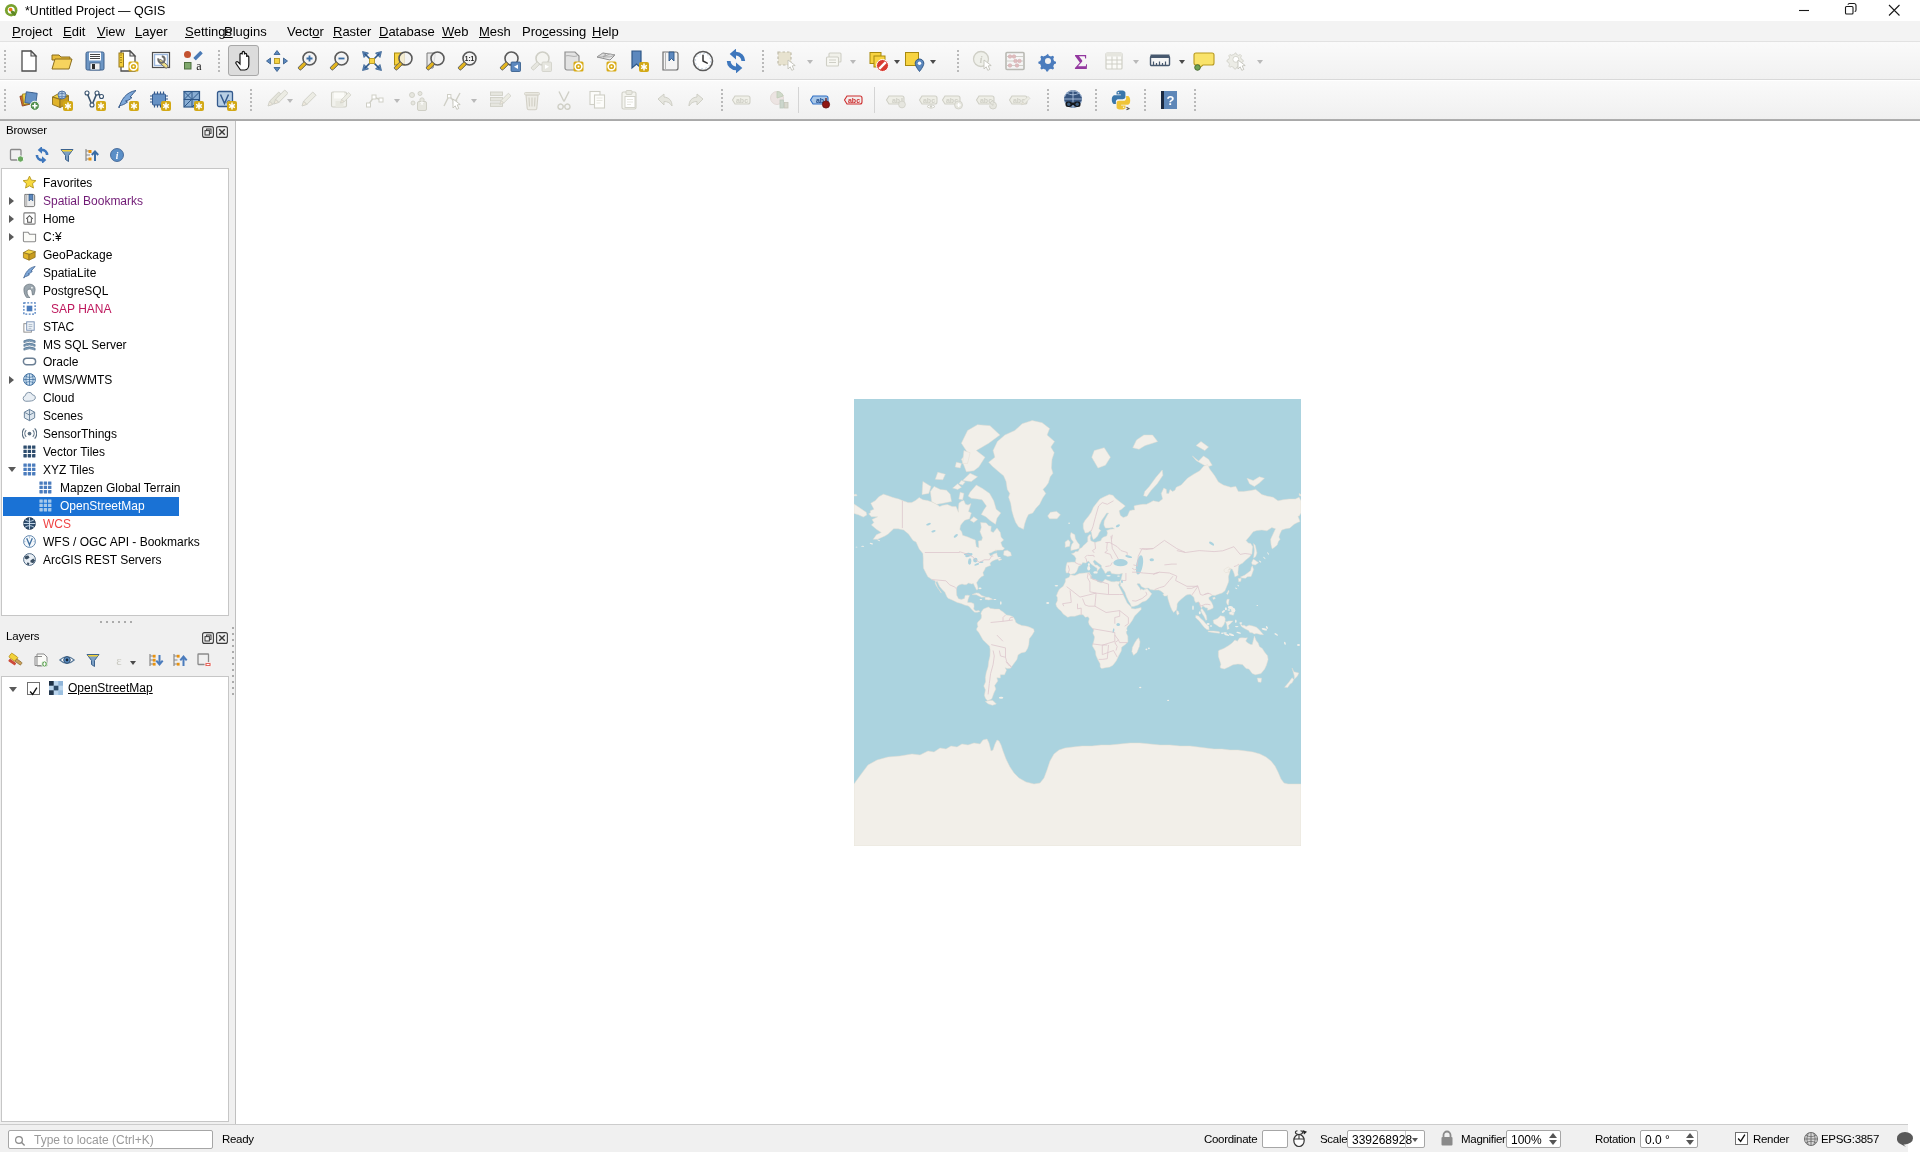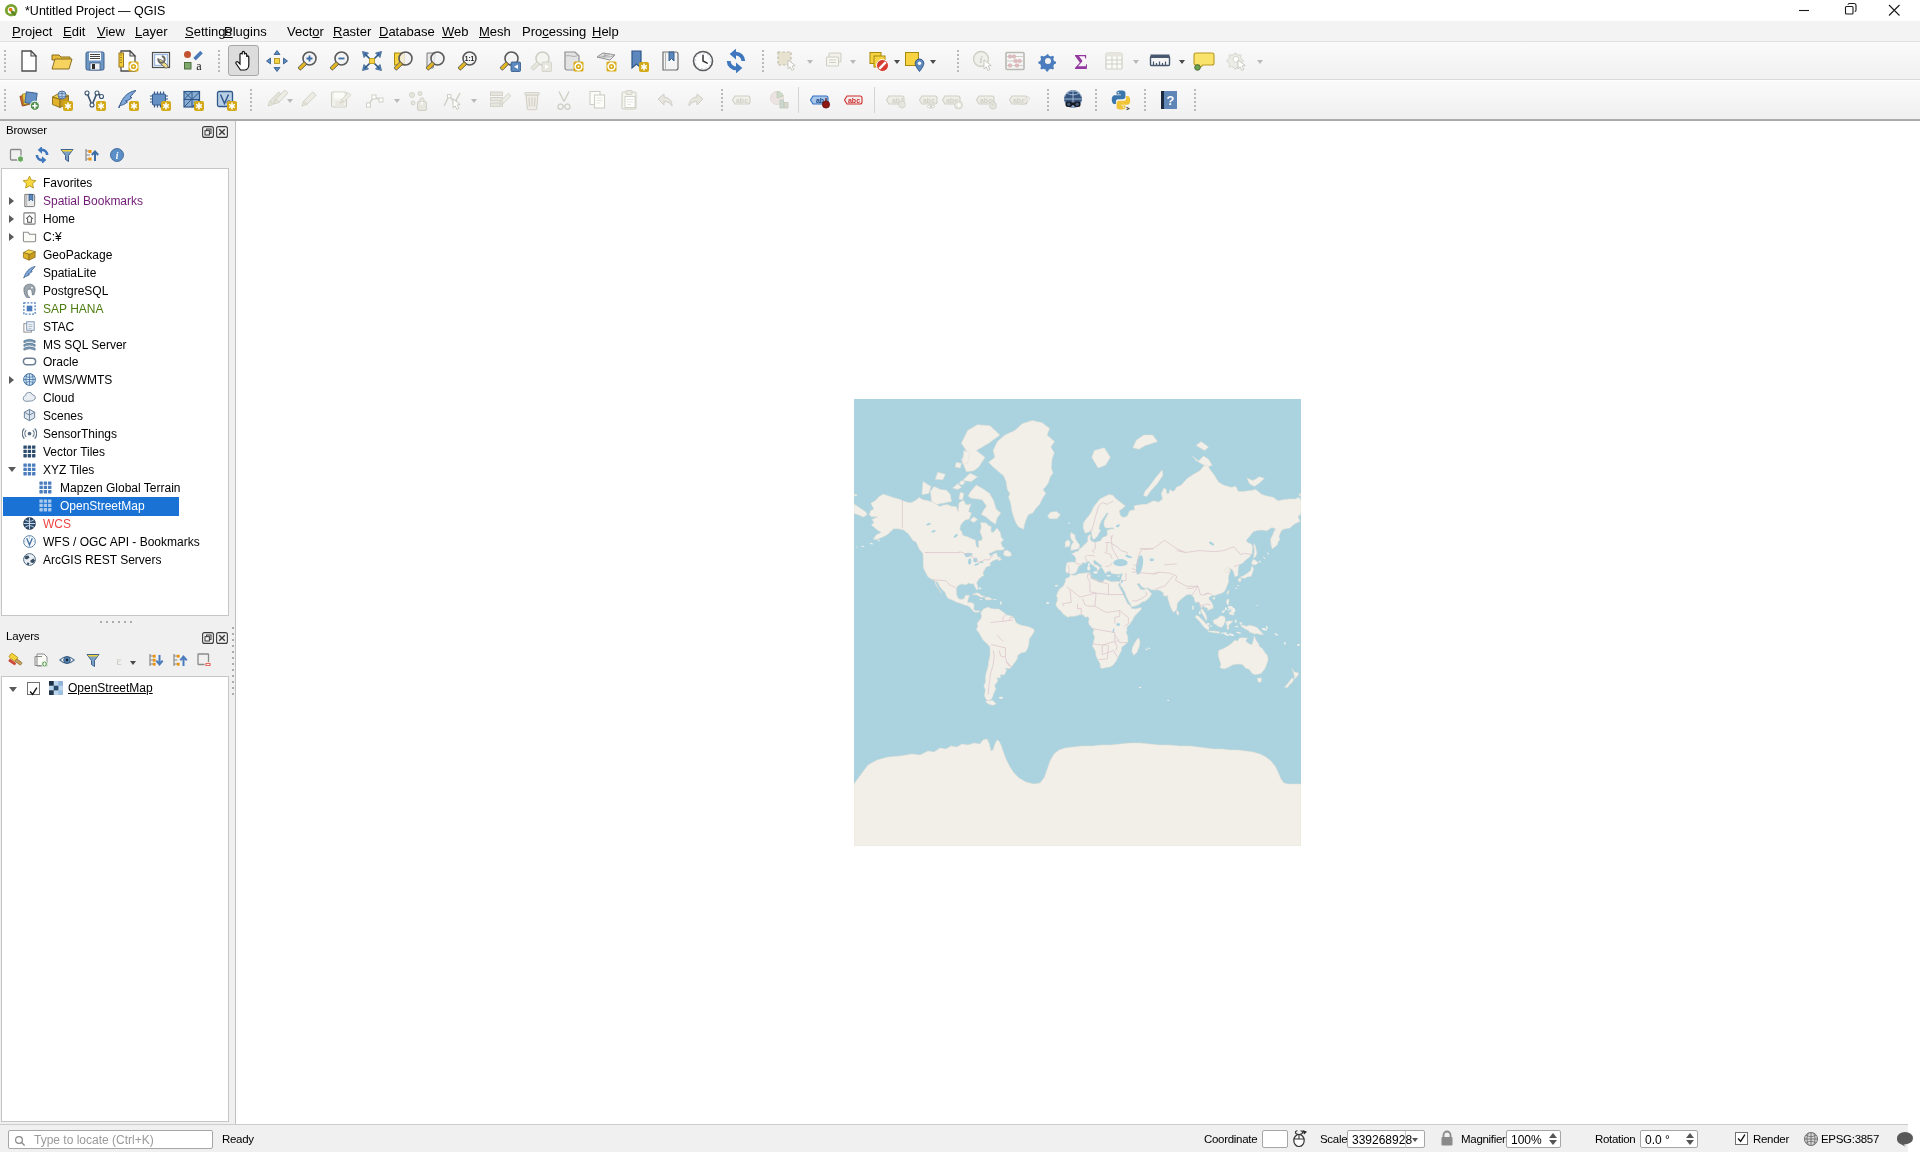--- a/index.html
+++ b/index.html
@@ -577,21 +577,21 @@
 <div class="trow" style="left:41px;top:95px;color:#000">SpatiaLite</div>
 <div class="abs" style="left:20px;top:114px;width:15px;height:15px"><svg viewBox="0 0 16 16">
           <path d="M8,1.2 c3.8,0 6,2.4 6,5.6 c0,2.4 -1,3.6 -1,5.4 l-1.8,0.6 c-0.6,-1.6 -0.2,-3 -0.8,-4.6 c-0.4,-1.2 -1.4,-1.6 -2.4,-1.6 c-1.6,0 -2.6,1 -2.6,2.8 c0,2.6 1,4.6 3.2,6.4 l-2.6,0.6 C3.4,14.4 2,10.6 2,7 C2,3.4 4.6,1.2 8,1.2 z" fill="#9aa5ad" stroke="#5f6b74" stroke-width="0.7"></path>
           <circle cx="10.6" cy="5" r="0.9" fill="#fff"></circle>
         </svg></div>
 <div class="trow" style="left:41px;top:113px;color:#000">PostgreSQL</div>
 <div class="abs" style="left:20px;top:132px;width:15px;height:15px"><svg viewBox="0 0 16 16">
           <rect x="2" y="2" width="12" height="12" fill="none" stroke="#4b7cbd" stroke-width="1.4" stroke-dasharray="2 1.6"></rect>
           <rect x="5" y="5" width="6" height="6" fill="#4b7cbd"></rect>
         </svg></div>
-<div class="trow" style="left:41px;top:131px;color:#4d7c0f">SAP HANA</div>
+<div class="trow" style="left:49px;top:131px;color:#be185d">SAP HANA</div>
 <div class="abs" style="left:20px;top:150px;width:15px;height:15px"><svg viewBox="0 0 16 16">
           <rect x="2" y="5" width="8" height="9" fill="#fff" stroke="#8a8a8a" stroke-width="1"></rect>
           <rect x="5" y="3" width="8" height="9" fill="#eef3f8" stroke="#7a92b4" stroke-width="1"></rect>
           <path d="M7,6h4M7,8h4M7,10h3" stroke="#9ab" stroke-width="0.8"></path>
         </svg></div>
 <div class="trow" style="left:41px;top:149px;color:#000">STAC</div>
 <div class="abs" style="left:20px;top:168px;width:15px;height:15px"><svg viewBox="0 0 16 16">
           <path d="M2,4 q6,-3 12,0 l0,2 q-6,-3 -12,0 z M2,8 q6,-3 12,0 l0,2 q-6,-3 -12,0 z M2,12 q6,-3 12,0 l0,2 q-6,-3 -12,0 z" fill="#7d9db8" stroke="#4e6e8c" stroke-width="0.7"></path>
         </svg></div>
 <div class="trow" style="left:41px;top:167px;color:#000">MS SQL Server</div>

